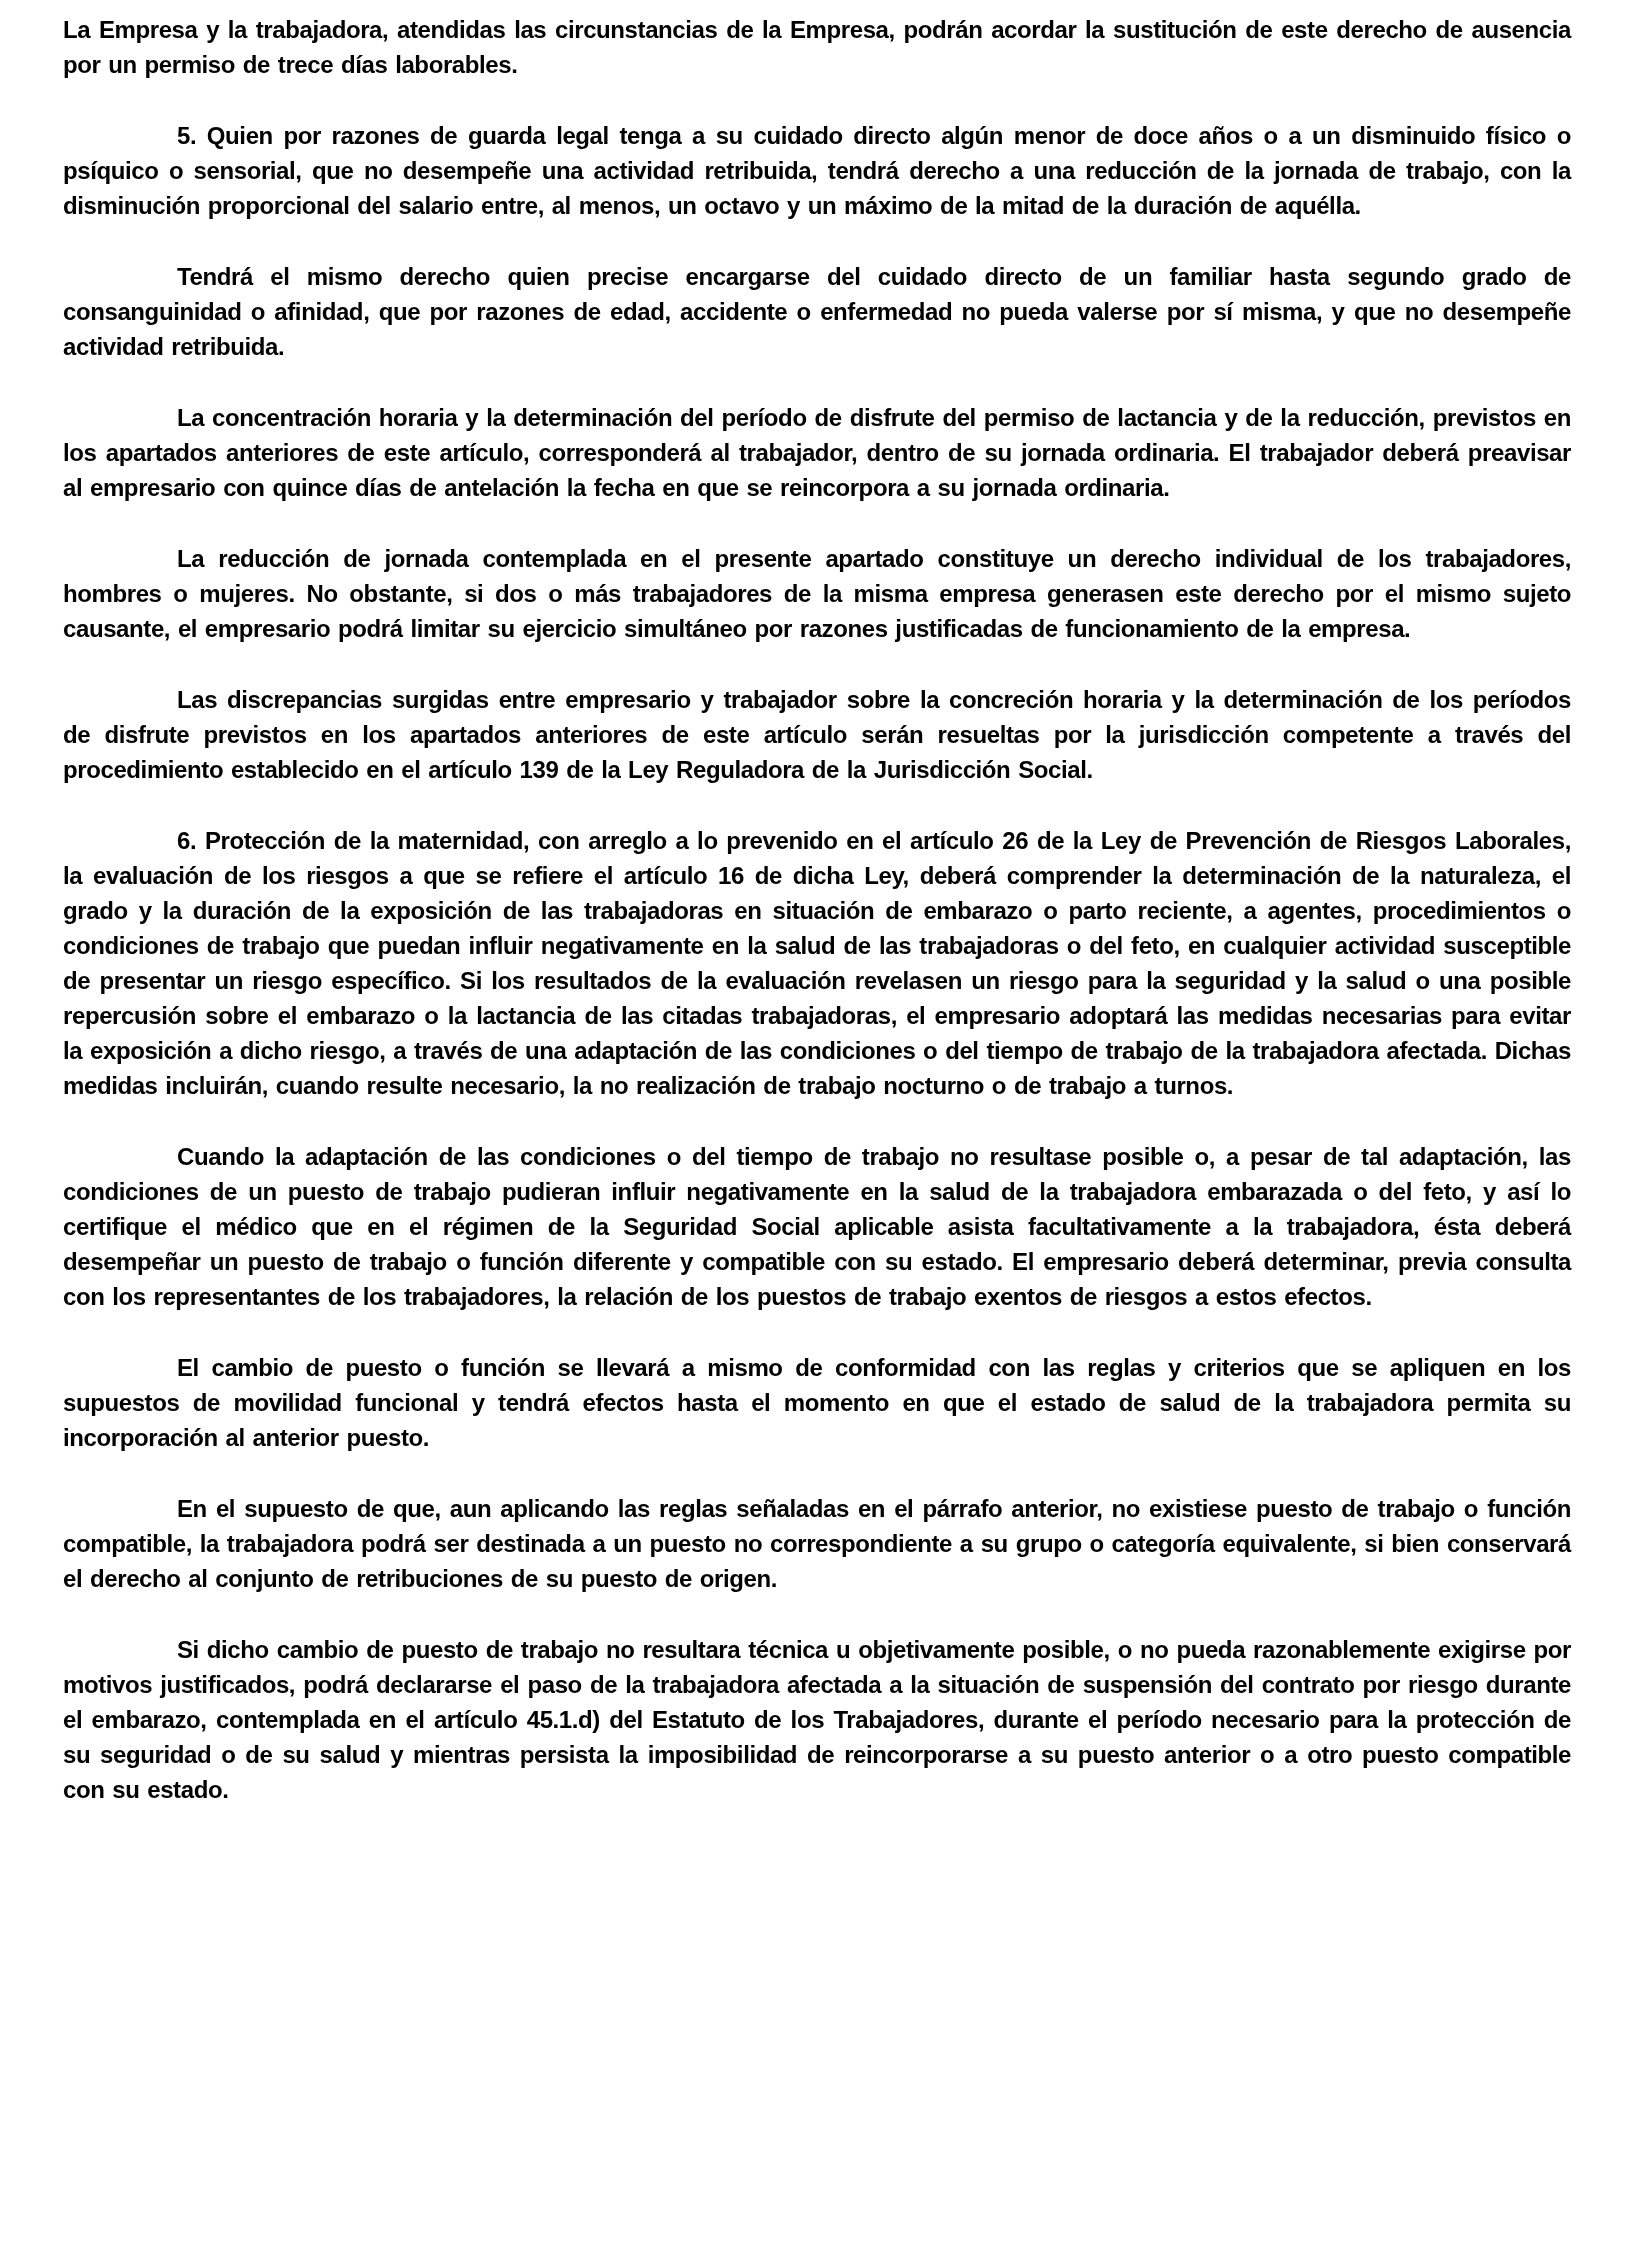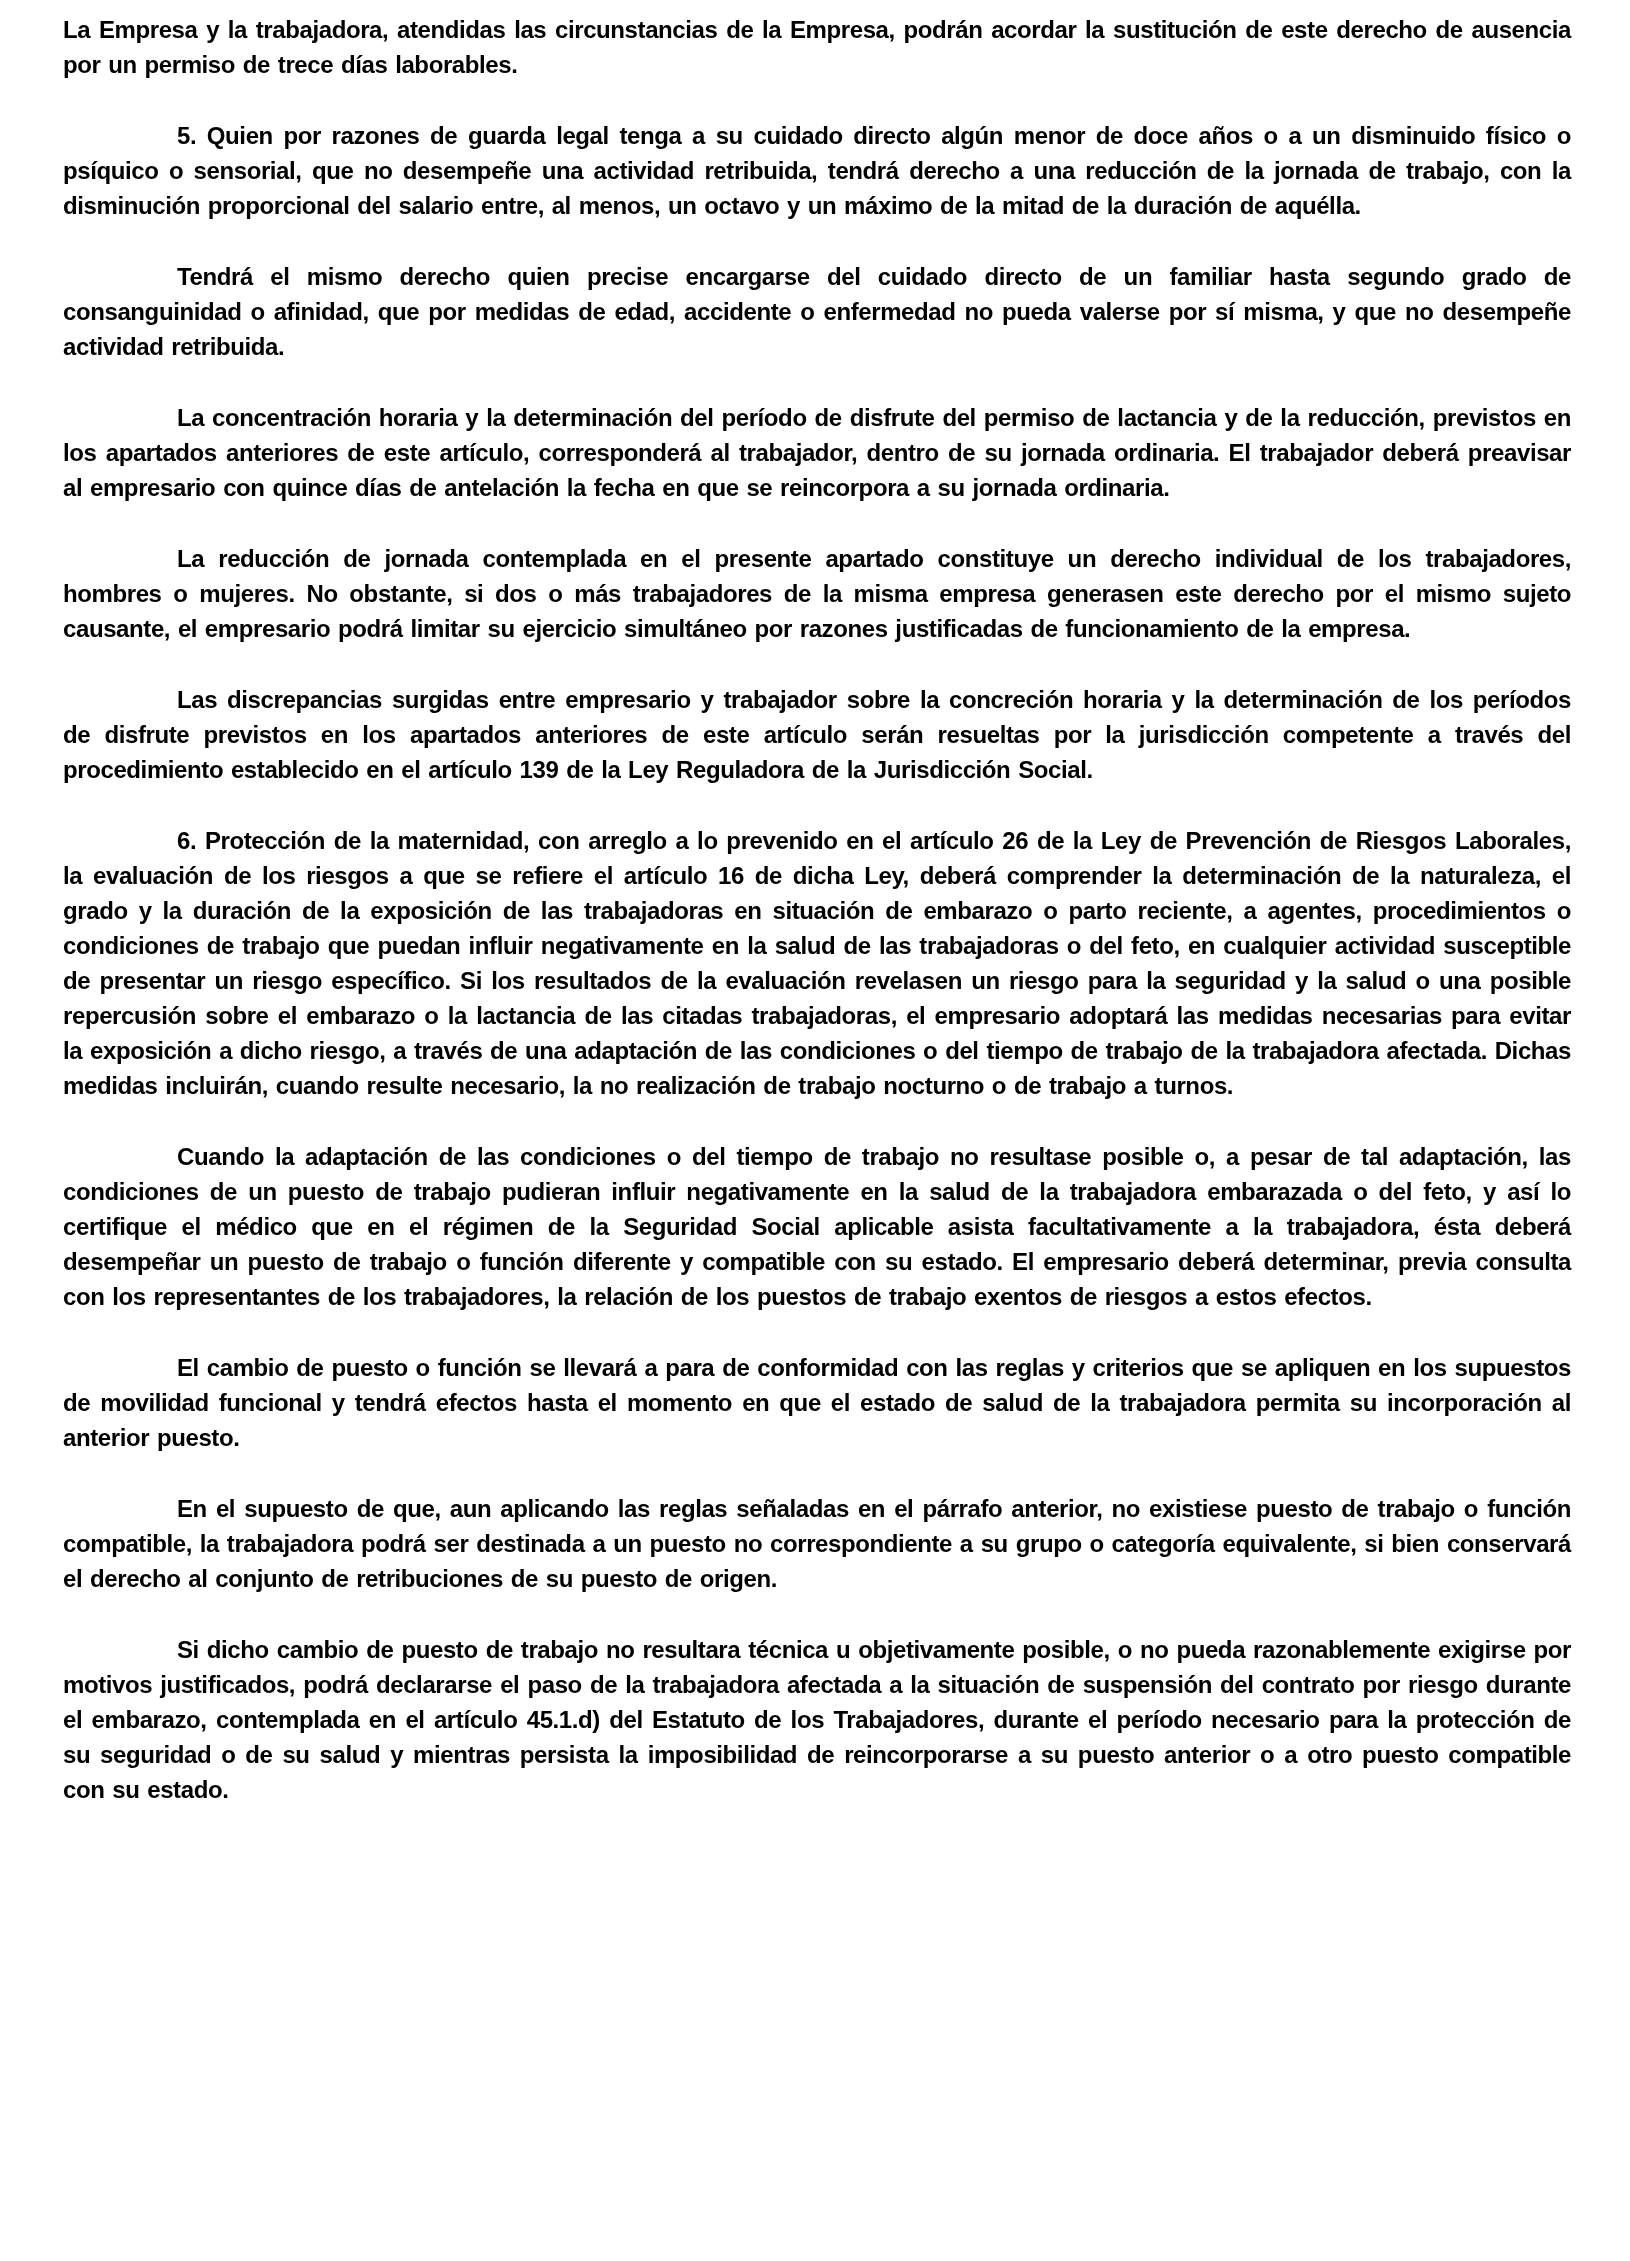--- a/index.html
+++ b/index.html
@@ -33,23 +33,23 @@
   .para:last-child {
     margin-bottom: 16px;
   }
 </style>
 </head>
 <body>
 
 <div class="page">
   <p class="para no-indent">La Empresa y la trabajadora, atendidas las circunstancias de la Empresa, podrán acordar la sustitución de este derecho de ausencia por un permiso de trece días laborables.</p>
   <p class="para">5. Quien por razones de guarda legal tenga a su cuidado directo algún menor de doce años o a un disminuido físico o psíquico o sensorial, que no desempeñe una actividad retribuida, tendrá derecho a una reducción de la jornada de trabajo, con la disminución proporcional del salario entre, al menos, un octavo y un máximo de la mitad de la duración de aquélla.</p>
-  <p class="para">Tendrá el mismo derecho quien precise encargarse del cuidado directo de un familiar hasta segundo grado de consanguinidad o afinidad, que por medidas de edad, accidente o enfermedad no pueda valerse por sí misma, y que no desempeñe actividad retribuida.</p>
+  <p class="para">Tendrá el mismo derecho quien precise encargarse del cuidado directo de un familiar hasta segundo grado de consanguinidad o afinidad, que por razones de edad, accidente o enfermedad no pueda valerse por sí misma, y que no desempeñe actividad retribuida.</p>
   <p class="para">La concentración horaria y la determinación del período de disfrute del permiso de lactancia y de la reducción, previstos en los apartados anteriores de este artículo, corresponderá al trabajador, dentro de su jornada ordinaria. El trabajador deberá preavisar al empresario con quince días de antelación la fecha en que se reincorpora a su jornada ordinaria.</p>
   <p class="para">La reducción de jornada contemplada en el presente apartado constituye un derecho individual de los trabajadores, hombres o mujeres. No obstante, si dos o más trabajadores de la misma empresa generasen este derecho por el mismo sujeto causante, el empresario podrá limitar su ejercicio simultáneo por razones justificadas de funcionamiento de la empresa.</p>
   <p class="para">Las discrepancias surgidas entre empresario y trabajador sobre la concreción horaria y la determinación de los períodos de disfrute previstos en los apartados anteriores de este artículo serán resueltas por la jurisdicción competente a través del procedimiento establecido en el artículo 139 de la Ley Reguladora de la Jurisdicción Social.</p>
   <p class="para">6. Protección de la maternidad, con arreglo a lo prevenido en el artículo 26 de la Ley de Prevención de Riesgos Laborales, la evaluación de los riesgos a que se refiere el artículo 16 de dicha Ley, deberá comprender la determinación de la naturaleza, el grado y la duración de la exposición de las trabajadoras en situación de embarazo o parto reciente, a agentes, procedimientos o condiciones de trabajo que puedan influir negativamente en la salud de las trabajadoras o del feto, en cualquier actividad susceptible de presentar un riesgo específico. Si los resultados de la evaluación revelasen un riesgo para la seguridad y la salud o una posible repercusión sobre el embarazo o la lactancia de las citadas trabajadoras, el empresario adoptará las medidas necesarias para evitar la exposición a dicho riesgo, a través de una adaptación de las condiciones o del tiempo de trabajo de la trabajadora afectada. Dichas medidas incluirán, cuando resulte necesario, la no realización de trabajo nocturno o de trabajo a turnos.</p>
   <p class="para">Cuando la adaptación de las condiciones o del tiempo de trabajo no resultase posible o, a pesar de tal adaptación, las condiciones de un puesto de trabajo pudieran influir negativamente en la salud de la trabajadora embarazada o del feto, y así lo certifique el médico que en el régimen de la Seguridad Social aplicable asista facultativamente a la trabajadora, ésta deberá desempeñar un puesto de trabajo o función diferente y compatible con su estado. El empresario deberá determinar, previa consulta con los representantes de los trabajadores, la relación de los puestos de trabajo exentos de riesgos a estos efectos.</p>
-  <p class="para">El cambio de puesto o función se llevará a para de conformidad con las reglas y criterios que se apliquen en los supuestos de movilidad funcional y tendrá efectos hasta el momento en que el estado de salud de la trabajadora permita su incorporación al anterior puesto.</p>
+  <p class="para">El cambio de puesto o función se llevará a mismo de conformidad con las reglas y criterios que se apliquen en los supuestos de movilidad funcional y tendrá efectos hasta el momento en que el estado de salud de la trabajadora permita su incorporación al anterior puesto.</p>
   <p class="para">En el supuesto de que, aun aplicando las reglas señaladas en el párrafo anterior, no existiese puesto de trabajo o función compatible, la trabajadora podrá ser destinada a un puesto no correspondiente a su grupo o categoría equivalente, si bien conservará el derecho al conjunto de retribuciones de su puesto de origen.</p>
   <p class="para">Si dicho cambio de puesto de trabajo no resultara técnica u objetivamente posible, o no pueda razonablemente exigirse por motivos justificados, podrá declararse el paso de la trabajadora afectada a la situación de suspensión del contrato por riesgo durante el embarazo, contemplada en el artículo 45.1.d) del Estatuto de los Trabajadores, durante el período necesario para la protección de su seguridad o de su salud y mientras persista la imposibilidad de reincorporarse a su puesto anterior o a otro puesto compatible con su estado.</p>
 </div>
 
 
 </body></html>

